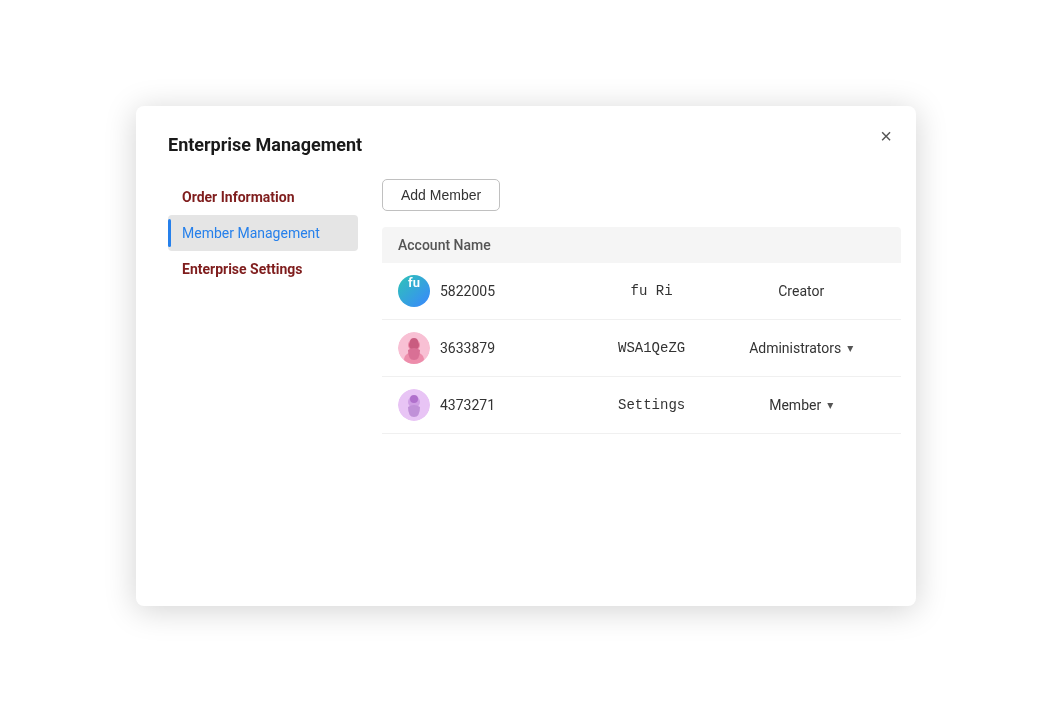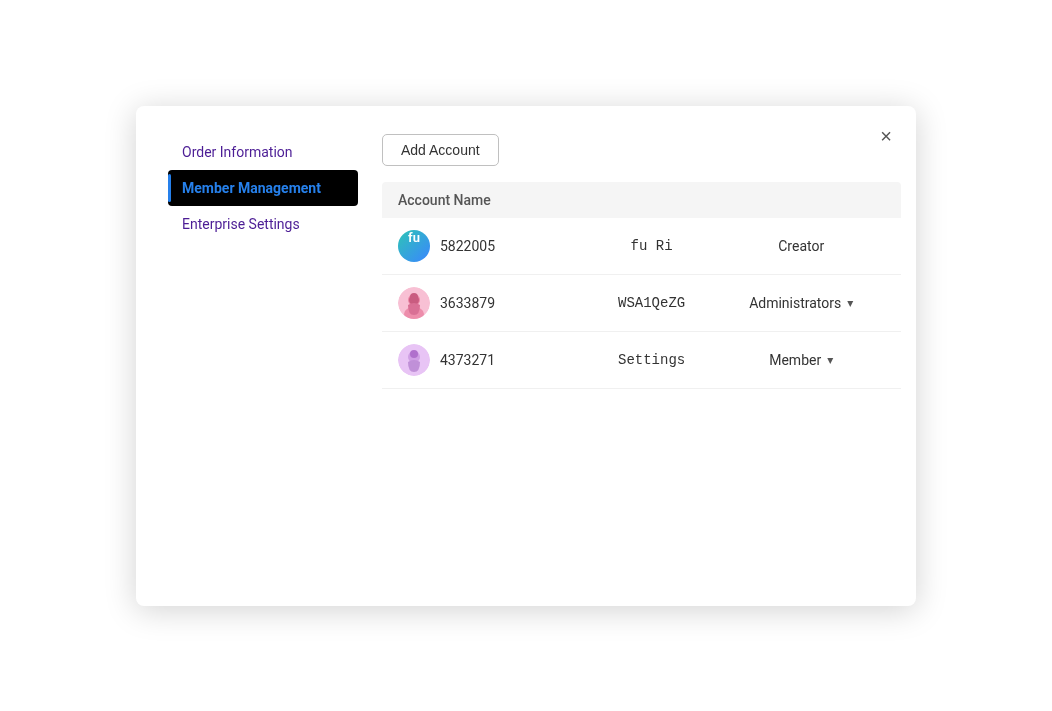--- a/index.html
+++ b/index.html
@@ -44,29 +44,30 @@
     .sidebar {
       width: 190px;
       flex-shrink: 0;
       display: flex;
       flex-direction: column;
       gap: 0;
     }
     .sidebar-item {
       padding: 10px 14px;
       font-size: 14px;
-      color: #4c1d95;
+      color: #7f1d1d;
       cursor: pointer;
       border-radius: 4px;
       position: relative;
+      font-weight: bold;
     }
     .sidebar-item.active {
       color: #2680eb;
-      background: #000000;
-      font-weight: 700;
+      background: #e5e5e5;
+      font-weight: 400;
     }
     .sidebar-item.active::before {
       content: '';
       position: absolute;
       left: 0;
       top: 4px;
       bottom: 4px;
       width: 3px;
       background: #2680eb;
       border-radius: 2px;
@@ -171,38 +172,39 @@
       display: flex;
       align-items: center;
       justify-content: center;
       gap: 4px;
     }
   </style>
 </head>
 <body>
 
 <div class="modal">
+  <div class="modal-title">Enterprise Management</div>
   <button class="close-btn">×</button>
 
   <div class="content-layout">
 
     <div class="sidebar">
       <div class="sidebar-item">
         <span>Order Information</span>
       </div>
       <div class="sidebar-item active">
         <span>Member Management</span>
       </div>
       <div class="sidebar-item">
         <span>Enterprise Settings</span>
       </div>
     </div>
 
     <div class="main-content">
-      <button class="add-member-btn">Add Account</button>
+      <button class="add-member-btn">Add Member</button>
 
       <div class="table-container">
 
         <div class="table-header">
           <div class="table-header-cell center">
             <span>Account Name</span>
           </div>
         </div>
 
         <div class="table-row">

